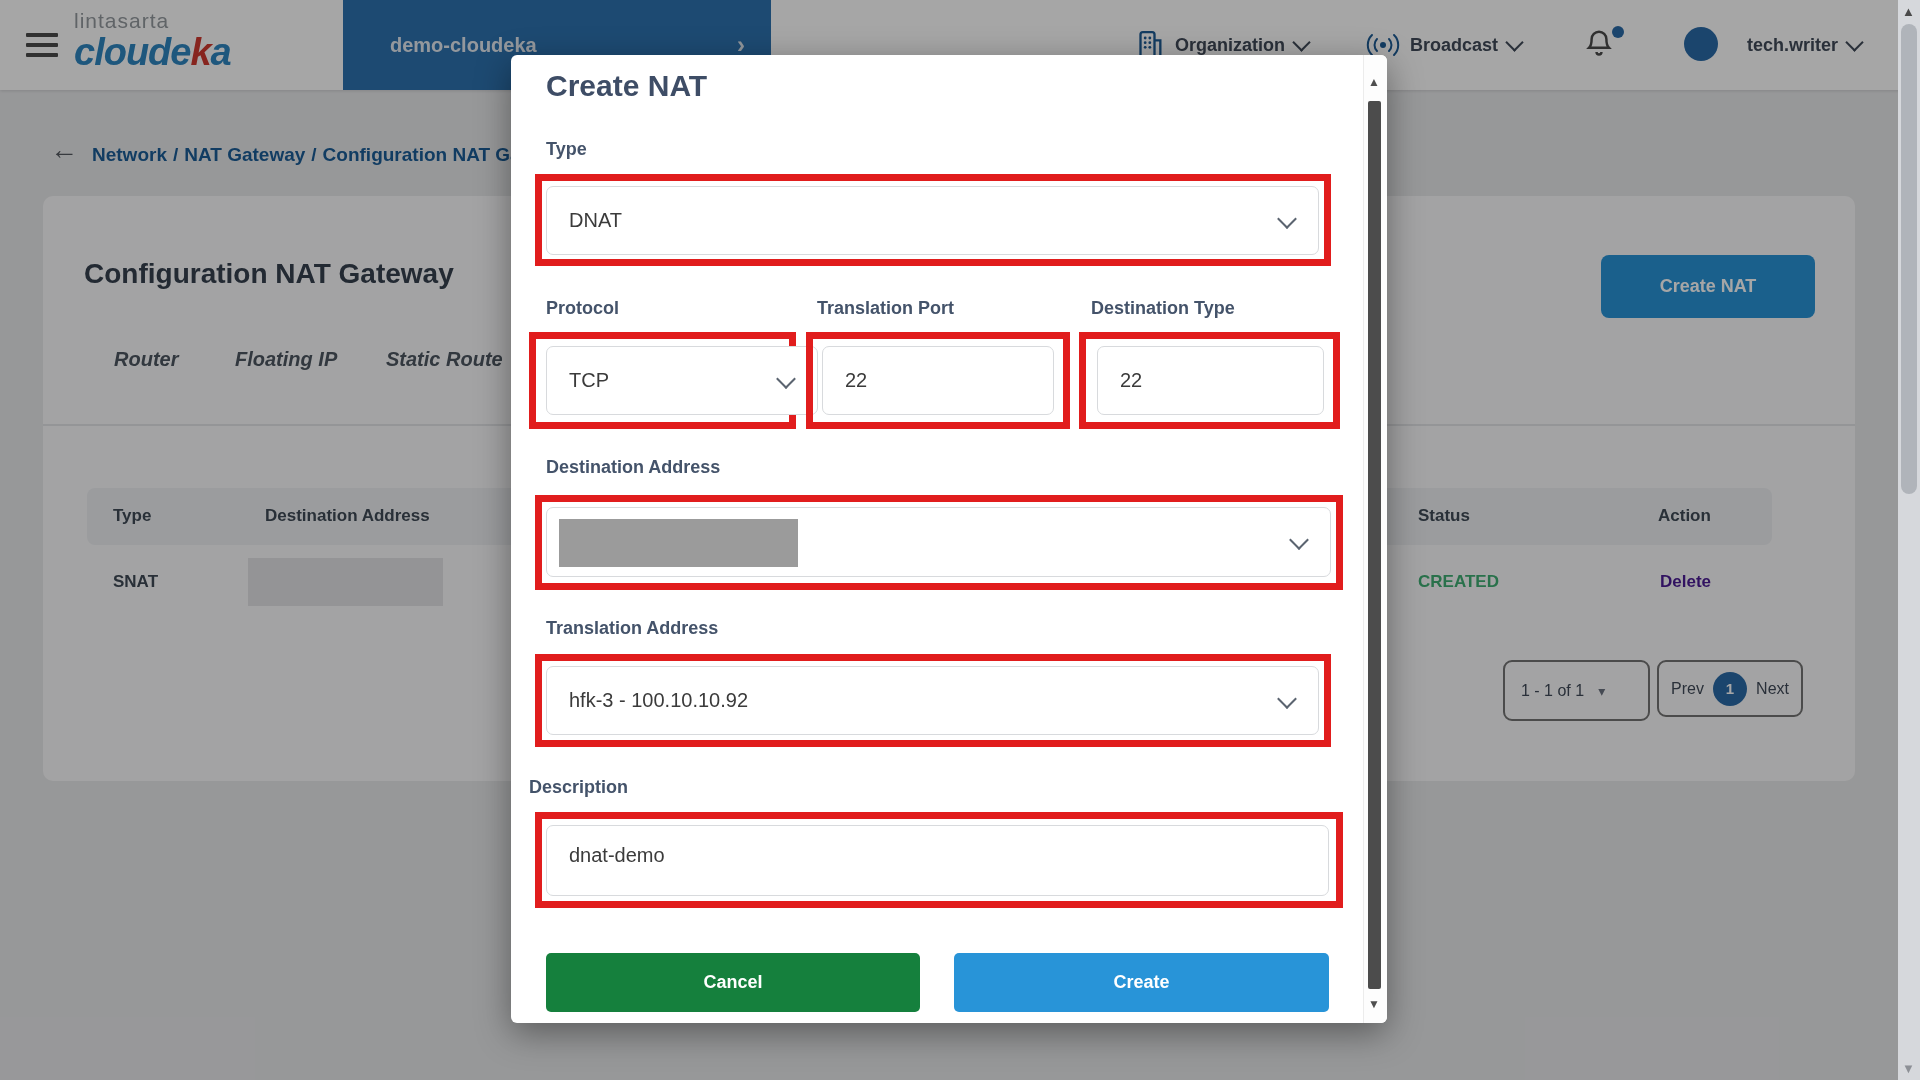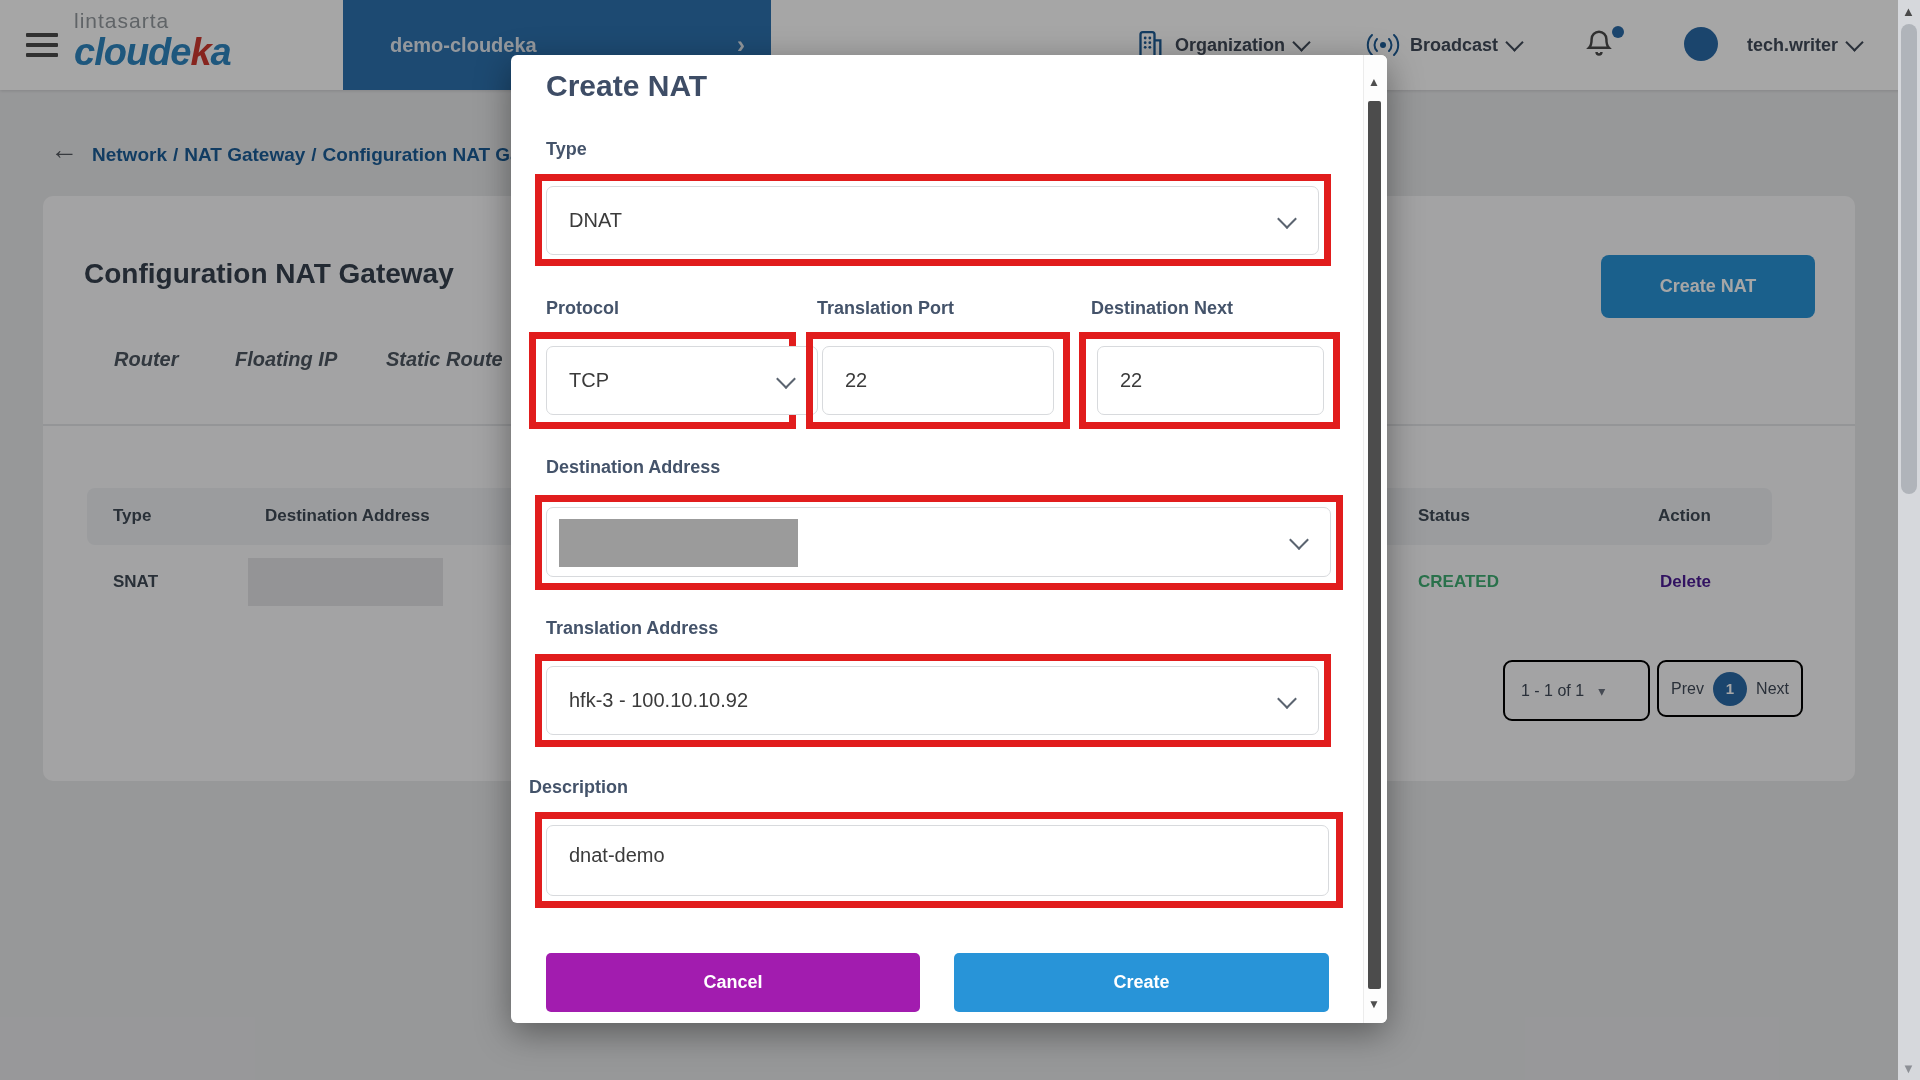--- a/index.html
+++ b/index.html
@@ -39,21 +39,21 @@
   .btn-primary{background:#2894d8;color:#ffffff;}
   .create-nat{left:1601px;top:255px;width:214px;height:63px;font-size:18px;}
   .tab{top:348px;font-size:20px;font-weight:bold;color:#4d5761;cursor:pointer;font-style:italic;}
   .tabline{left:43px;top:424px;width:1812px;height:2px;background:#e3e5e9;}
   .thead{left:87px;top:488px;width:1685px;height:57px;background:#eef0f3;border-radius:8px;}
   .th{top:506px;font-size:17px;font-weight:bold;color:#3f4a56;}
   .td{top:572px;font-size:17px;font-weight:bold;color:#3f4a56;}
   .redact-page{left:248px;top:558px;width:195px;height:48px;background:#e4e4e6;}
   .status-ok{color:#3fae73;}
   .action-del{color:#4c1d95;cursor:pointer;text-align:center;}
-  .pagebox{height:57px;border:2px solid #000000;border-radius:9px;display:flex;align-items:center;background:transparent;}
+  .pagebox{height:57px;border:2px solid #737373;border-radius:9px;display:flex;align-items:center;background:transparent;}
   .rangebox{left:1503px;top:660px;width:143px;}
   .rangebox .txt{font-size:16px;color:#414b59;margin-left:16px;}
   .rangebox .car{font-size:14px;color:#6b7280;margin-left:14px;}
   .navbox{left:1657px;top:660px;width:146px;justify-content:space-between;padding:0 12px;box-sizing:border-box;}
   .navbox .pn{font-size:16px;color:#414b59;cursor:pointer;}
   .pcircle{width:34px;height:34px;border-radius:50%;background:#2a6ba8;color:#fff;display:flex;align-items:center;justify-content:center;font-size:15px;font-weight:bold;cursor:pointer;}
   
   #overlay{position:absolute;inset:0;background:rgba(0,0,0,.35);z-index:5;}
   
   #vscroll{left:1898px;top:0;width:22px;height:1080px;background:#d6d8dc;z-index:8;}
@@ -63,21 +63,21 @@
   #modal{left:511px;top:55px;width:876px;height:968px;background:#ffffff;border-radius:6px;z-index:10;box-shadow:0 10px 35px rgba(0,0,0,.4);}
   .mtitle{left:35px;top:14px;font-size:30px;font-weight:bold;color:#3e4d66;}
   .mlabel{font-size:18px;font-weight:bold;color:#44536a;}
   .annot{position:absolute;border:7px solid #e11d1d;box-sizing:border-box;}
   .field{position:absolute;background:#fff;border:1.5px solid #d8dadd;border-radius:7px;display:flex;align-items:center;box-sizing:border-box;}
   .field .val{font-size:20px;color:#3b3b3b;margin-left:22px;}
   .field .fchev{position:absolute;right:24px;width:12px;height:12px;border-right:2.5px solid #5b6470;border-bottom:2.5px solid #5b6470;transform:rotate(45deg);margin-top:-4px;}
   .redact-modal{position:absolute;left:12px;top:11px;width:239px;height:48px;background:#9b9b9b;}
   .tarea{align-items:flex-start;}
   .tarea .val{margin-top:18px;}
-  .btn-cancel{background:#a21caf;color:#ffffff;}
+  .btn-cancel{background:#15803d;color:#ffffff;}
   .mbtn{position:absolute;height:59px;font-size:18px;border-radius:5px;}
   
   .mscroll{position:absolute;right:0;top:0;width:23px;height:100%;border-left:1px solid #ececec;border-radius:0 6px 6px 0;background:#fdfdfd;}
   .mscroll .arr{position:absolute;left:4px;font-size:12px;color:#4f4f4f;}
   .mscroll .thumb{position:absolute;left:4px;top:46px;width:13px;height:888px;background:#4c4c4c;border-radius:2px;}
   .icon-svg{display:block;}
 </style>
 </head>
 <body>
 
@@ -194,21 +194,21 @@
 
   <div class="abs mlabel" style="left:35px;top:84px;">Type</div>
   <div class="annot" style="left:24px;top:119px;width:796px;height:92px;"></div>
   <div class="field" style="left:35px;top:131px;width:773px;height:69px;">
     <span class="val">DNAT</span>
     <span class="fchev"></span>
   </div>
 
   <div class="abs mlabel" style="left:35px;top:243px;">Protocol</div>
   <div class="abs mlabel" style="left:306px;top:243px;">Translation Port</div>
-  <div class="abs mlabel" style="left:580px;top:243px;">Destination Next</div>
+  <div class="abs mlabel" style="left:580px;top:243px;">Destination Type</div>
 
   <div class="annot" style="left:18px;top:277px;width:267px;height:97px;"></div>
   <div class="field" style="left:35px;top:291px;width:272px;height:69px;">
     <span class="val">TCP</span>
     <span class="fchev"></span>
   </div>
 
   <div class="annot" style="left:295px;top:277px;width:264px;height:97px;"></div>
   <div class="field" style="left:311px;top:291px;width:232px;height:69px;">
     <span class="val">22</span>

